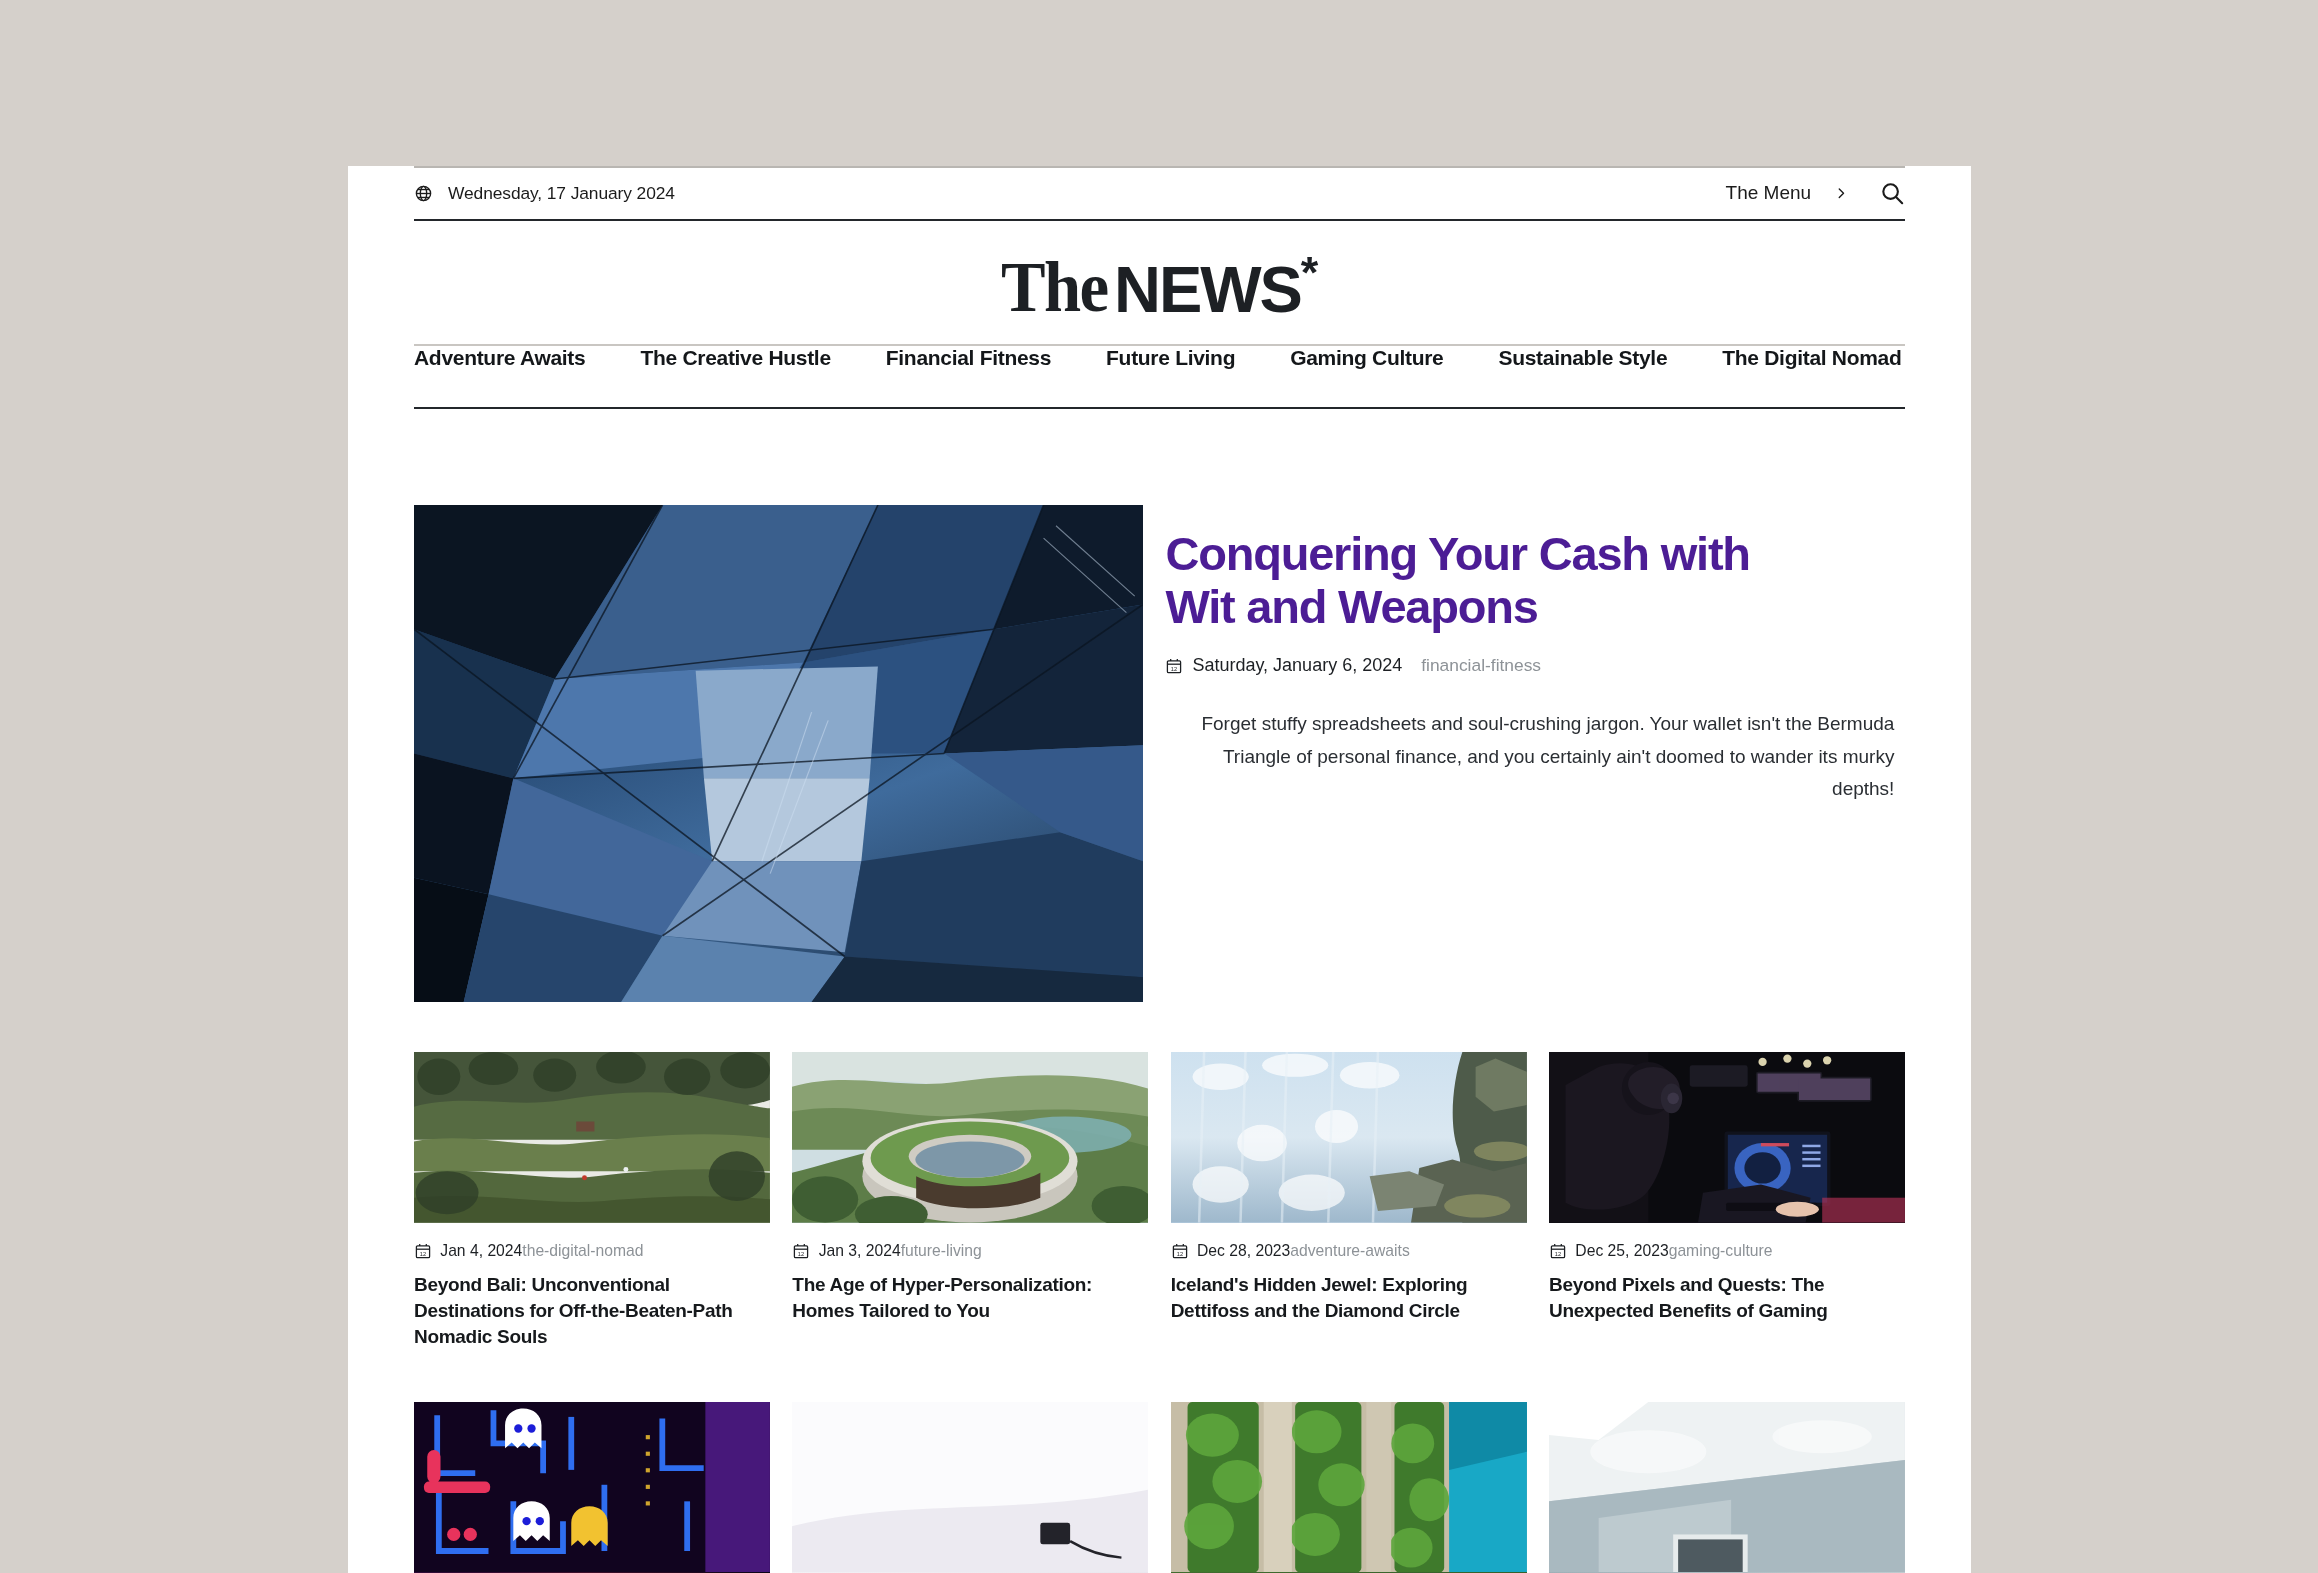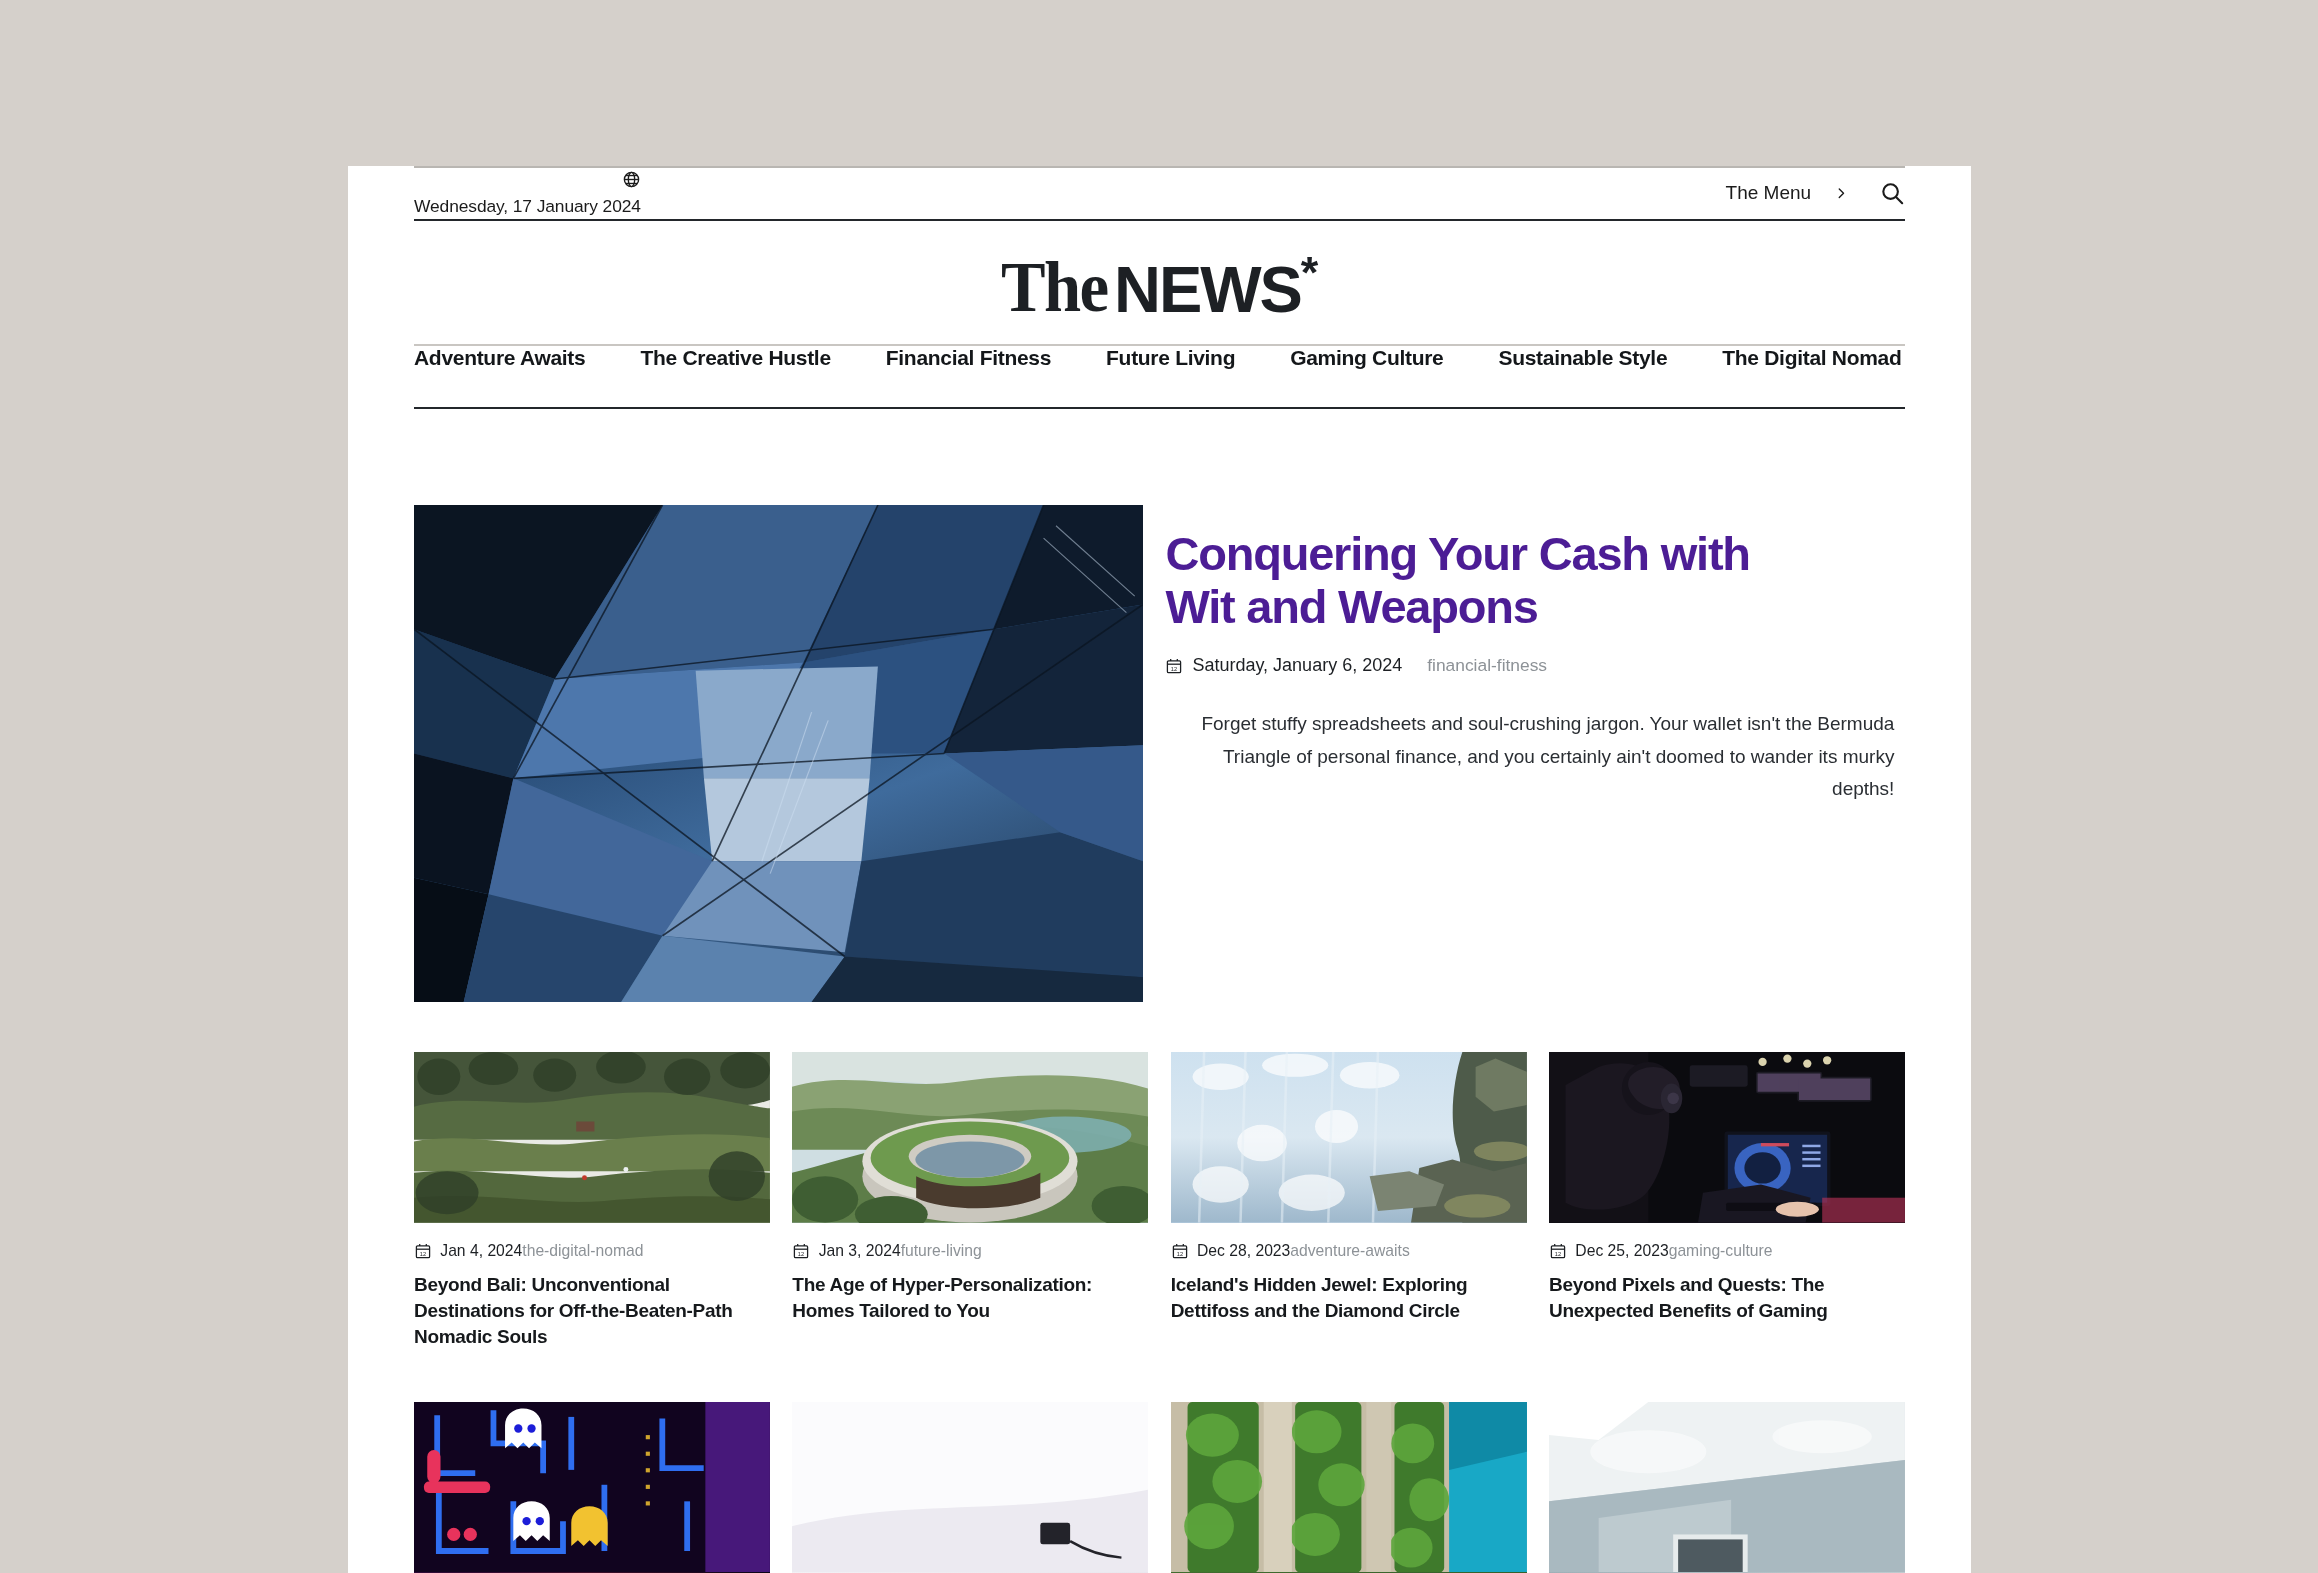--- a/index.html
+++ b/index.html
@@ -19,21 +19,21 @@
 
   
   .topbar-rule-top {
     width:1491px; margin:0 auto; height:1.7px; background:#b9b6b2;
   }
   .topbar {
     width:1491px; margin:0 auto;
     height:51px;
     display:flex; align-items:center; justify-content:space-between;
   }
-  .topbar-left { display:flex; align-items:flex-end; gap:7px;flex-direction:column; }
+  .topbar-left { display:flex; align-items:center; gap:15px; }
   .globe-icon { width:19px; height:19px; display:block; }
   .topdate {
     font-size:17.4px; color:#1b1b1b; letter-spacing:-0.1px;
   }
   .topbar-right { display:flex; align-items:center; gap:31px; }
   .menu-link {
     display:flex; align-items:center; gap:24px;
     font-size:19px; color:#1b1b1b; cursor:pointer;
   }
   .chev { width:12.4px; height:12.4px; display:block; }
@@ -107,21 +107,21 @@
     background:#0b1624;
   }
   .hero-body { flex:1 1 auto; padding-top:5px; min-width:0; }
   .hero-title {
     font-size:47px; font-weight:700; line-height:1.12;
     color:#4c1d95; letter-spacing:-1.2px; cursor:pointer;
     max-width:662px;
     margin-top:18px;
   }
   .meta-row {
-    display:flex; align-items:center; gap:25px;
+    display:flex; align-items:center; gap:19px;
     margin-top:21.5px;
   }
   .meta-date { display:flex; align-items:center; gap:9px; }
   .cal-icon { width:18px; height:18px; display:block; }
   .meta-date-text { font-size:18px; color:#1d2024; }
   .meta-cat { font-size:17.4px; color:#8d9297; cursor:pointer; }
   .hero-excerpt {
     margin-top:32px;
     font-size:19px; line-height:1.72; color:#2a2e33;
     max-width:729px;

